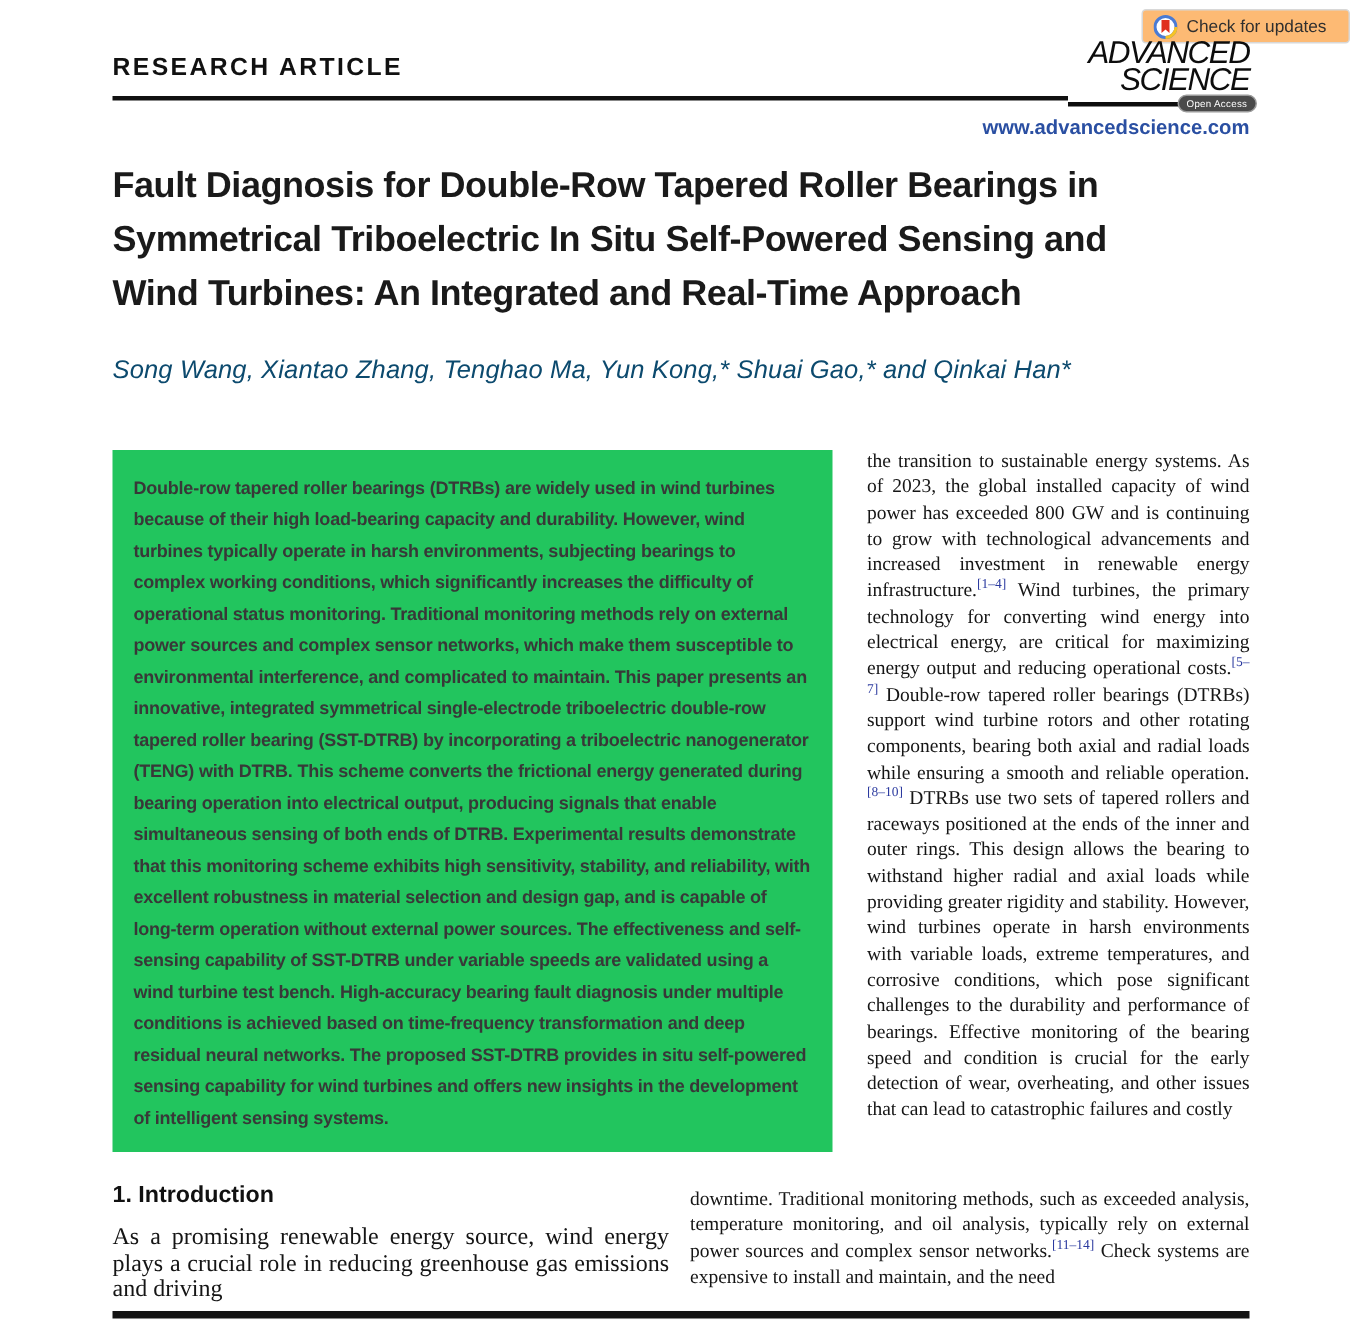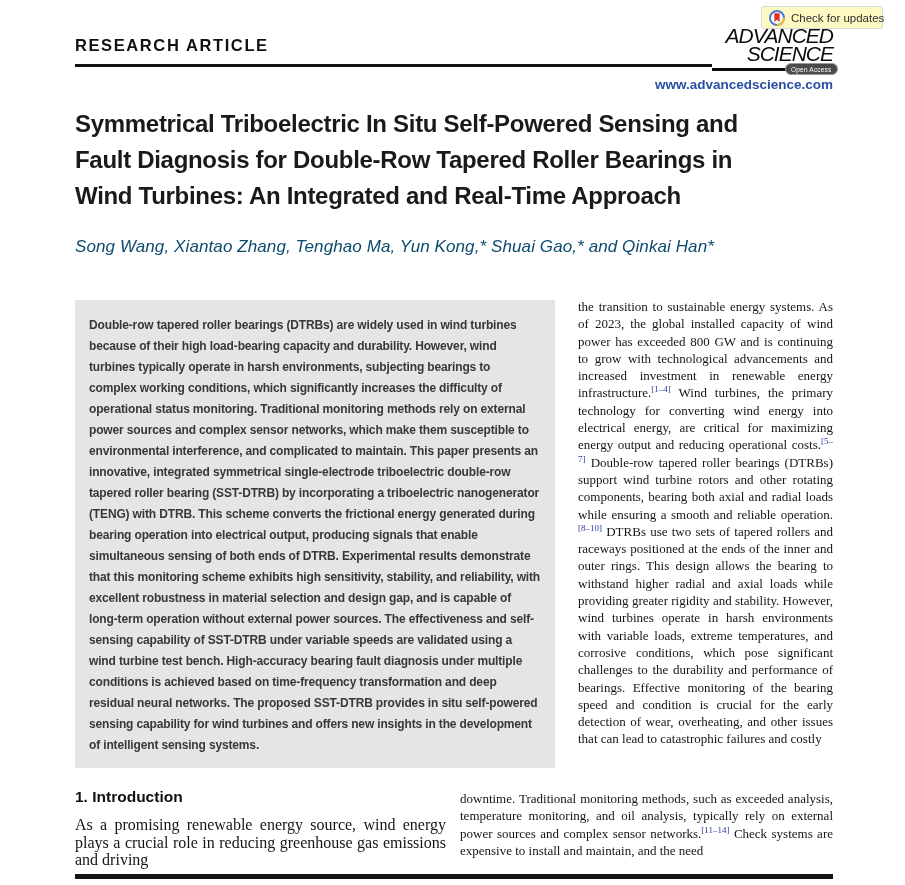--- a/index.html
+++ b/index.html
@@ -2,22 +2,22 @@
 <html><head>
 <meta charset="utf-8">
 <style>
   html,body{margin:0;padding:0;background:#ffffff;}
   .page{
     position:relative;width:905px;height:885px;background:#ffffff;
     font-family:"Liberation Sans",sans-serif;overflow:hidden;
   }
   
   .crossmark{
-    position:absolute;left:761px;top:6px;width:122px;height:23px;
-    background:#fef9c3;border:1px solid #d8d8d8;border-radius:3px;
+    position:absolute;left:761px;top:6px;width:139px;height:23px;
+    background:#fdba74;border:1px solid #d8d8d8;border-radius:3px;
     display:flex;align-items:center;gap:6px;padding:0 7px;box-sizing:border-box;
     cursor:pointer;
   }
   .crossmark .cm-label{font-size:11.5px;color:#2f2f2f;white-space:nowrap;}
   
   .kicker{
     position:absolute;left:75px;top:36px;font-size:16.5px;font-weight:800;
     letter-spacing:1.6px;color:#111;
   }
   .kicker-rule{position:absolute;left:75px;top:64px;width:637px;height:2.5px;background:#111;}
@@ -42,21 +42,21 @@
     font-size:24px;font-weight:700;letter-spacing:-0.3px;line-height:36px;
   }
   .title div{white-space:nowrap;}
   .authors{
     position:absolute;left:75px;top:237px;width:757px;
     font-style:italic;font-size:17px;color:#0c4a6e;letter-spacing:0.1px;
   }
   
   .abstract-box{
     position:absolute;left:75px;top:300px;width:480px;min-height:465px;
-    background:#e5e5e5;box-sizing:border-box;padding:15px 14px 12px 14px;
+    background:#22c55e;box-sizing:border-box;padding:15px 14px 12px 14px;
   }
   .abstract-box p{
     margin:0;font-size:12px;font-weight:700;line-height:21px;color:#383838;
     letter-spacing:-0.15px;
   }
   
   .serif{font-family:"Liberation Serif",serif;color:#151515;}
   .right-col{
     position:absolute;left:578px;top:298px;width:255px;
     font-size:13px;line-height:17.3px;text-align:justify;
@@ -102,22 +102,22 @@
 
   <div class="journal-logo">
     <div>ADVANCED</div>
     <div>SCIENCE</div>
   </div>
   <div class="oa-line"></div>
   <div class="oa-pill">Open Access</div>
   <a class="site-link">www.advancedscience.com</a>
 
   <div class="title">
+    <div>Fault Diagnosis for Double-Row Tapered Roller Bearings in</div>
     <div>Symmetrical Triboelectric In Situ Self-Powered Sensing and</div>
-    <div>Fault Diagnosis for Double-Row Tapered Roller Bearings in</div>
     <div>Wind Turbines: An Integrated and Real-Time Approach</div>
   </div>
 
   <div class="authors">Song Wang, Xiantao Zhang, Tenghao Ma, Yun Kong,* Shuai Gao,* and Qinkai Han*</div>
 
   <div class="abstract-box">
     <p>Double-row tapered roller bearings (DTRBs) are widely used in wind turbines because of their high load-bearing capacity and durability. However, wind turbines typically operate in harsh environments, subjecting bearings to complex working conditions, which significantly increases the difficulty of operational status monitoring. Traditional monitoring methods rely on external power sources and complex sensor networks, which make them susceptible to environmental interference, and complicated to maintain. This paper presents an innovative, integrated symmetrical single-electrode triboelectric double-row tapered roller bearing (SST-DTRB) by incorporating a triboelectric nanogenerator (TENG) with DTRB. This scheme converts the frictional energy generated during bearing operation into electrical output, producing signals that enable simultaneous sensing of both ends of DTRB. Experimental results demonstrate that this monitoring scheme exhibits high sensitivity, stability, and reliability, with excellent robustness in material selection and design gap, and is capable of long-term operation without external power sources. The effectiveness and self-sensing capability of SST-DTRB under variable speeds are validated using a wind turbine test bench. High-accuracy bearing fault diagnosis under multiple conditions is achieved based on time-frequency transformation and deep residual neural networks. The proposed SST-DTRB provides in situ self-powered sensing capability for wind turbines and offers new insights in the development of intelligent sensing systems.</p>
   </div>
 
   <div class="right-col serif">

